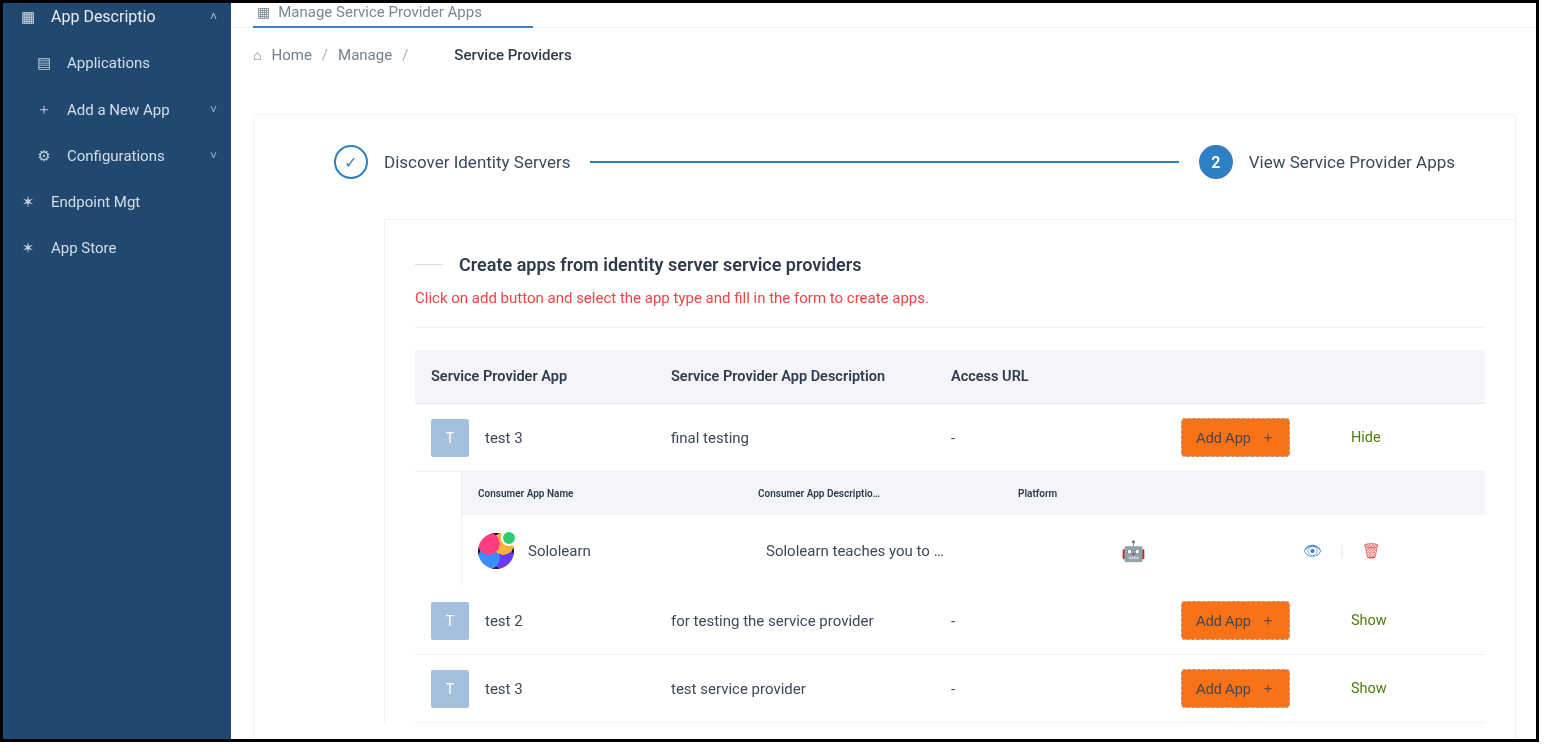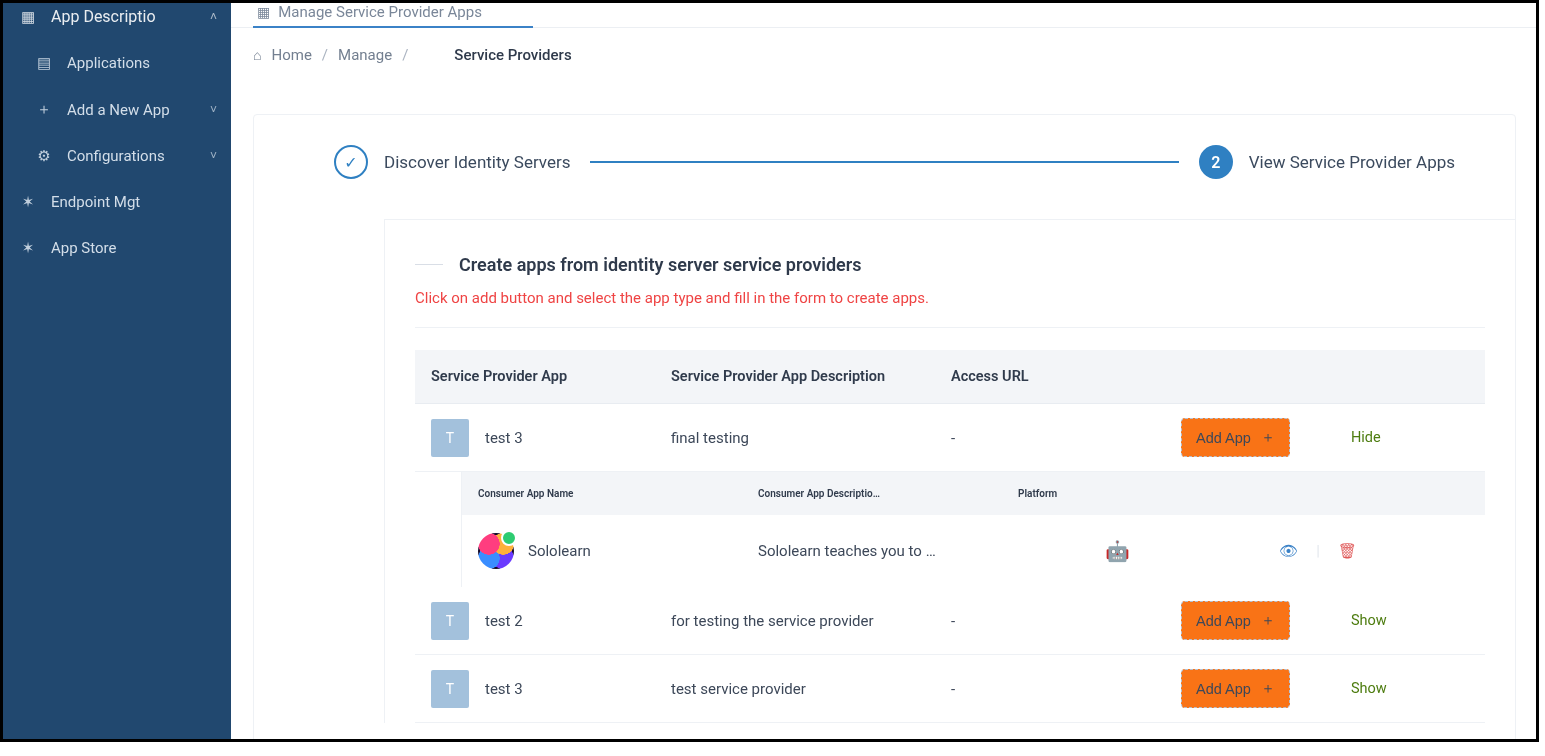--- a/index.html
+++ b/index.html
@@ -230,20 +230,21 @@
     color: #303b4c;
     font-size: 10px;
   }
   .nrow {
     display: grid;
     grid-template-columns: 280px 260px 200px 200px;
     padding: 18px 16px;
     align-items: center;
     font-size: 15px;
     color: #3d4859;
+    gap: 8px;
   }
   .nrow .consumer-cell { display:flex; align-items:center; gap:14px; }
   .sololearn-icon {
     width: 36px; height: 36px; border-radius: 50%;
     background: radial-gradient(circle at 30% 30%, #ff3d7f 0 30%, transparent 31%),
                 radial-gradient(circle at 70% 30%, #ffb03a 0 30%, transparent 31%),
                 radial-gradient(circle at 30% 70%, #3a8dff 0 30%, transparent 31%),
                 radial-gradient(circle at 70% 70%, #6a3aff 0 30%, transparent 31%),
                 #140a2a;
     position: relative;

